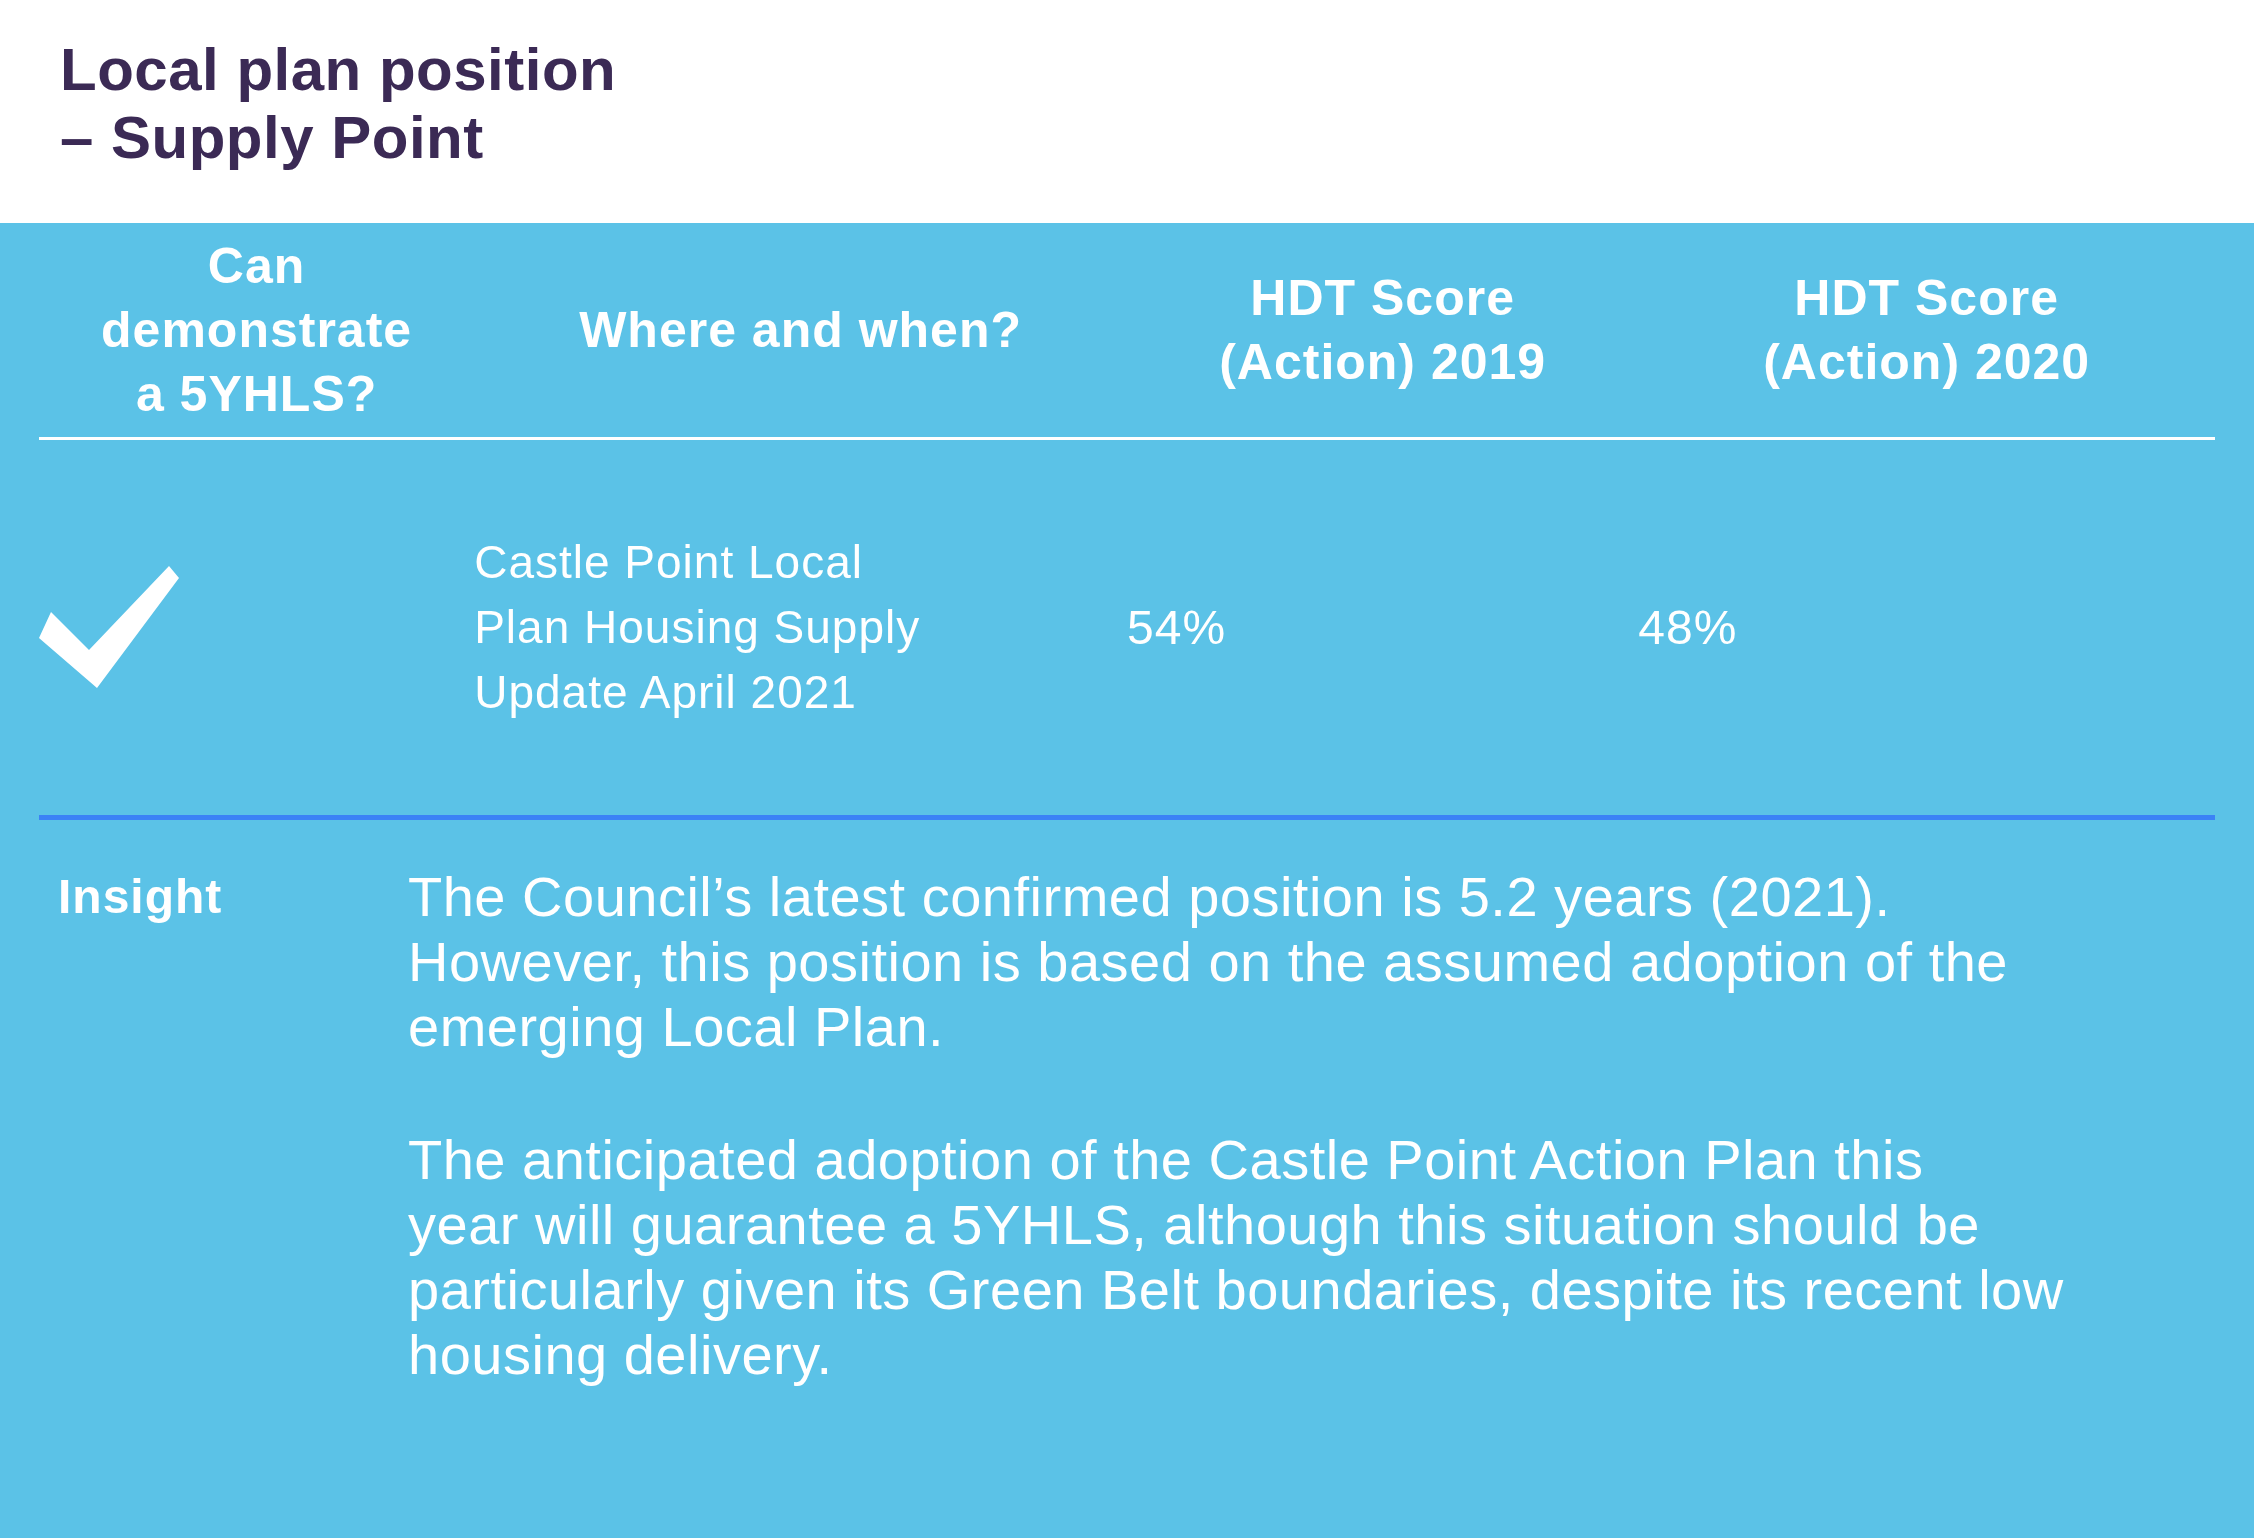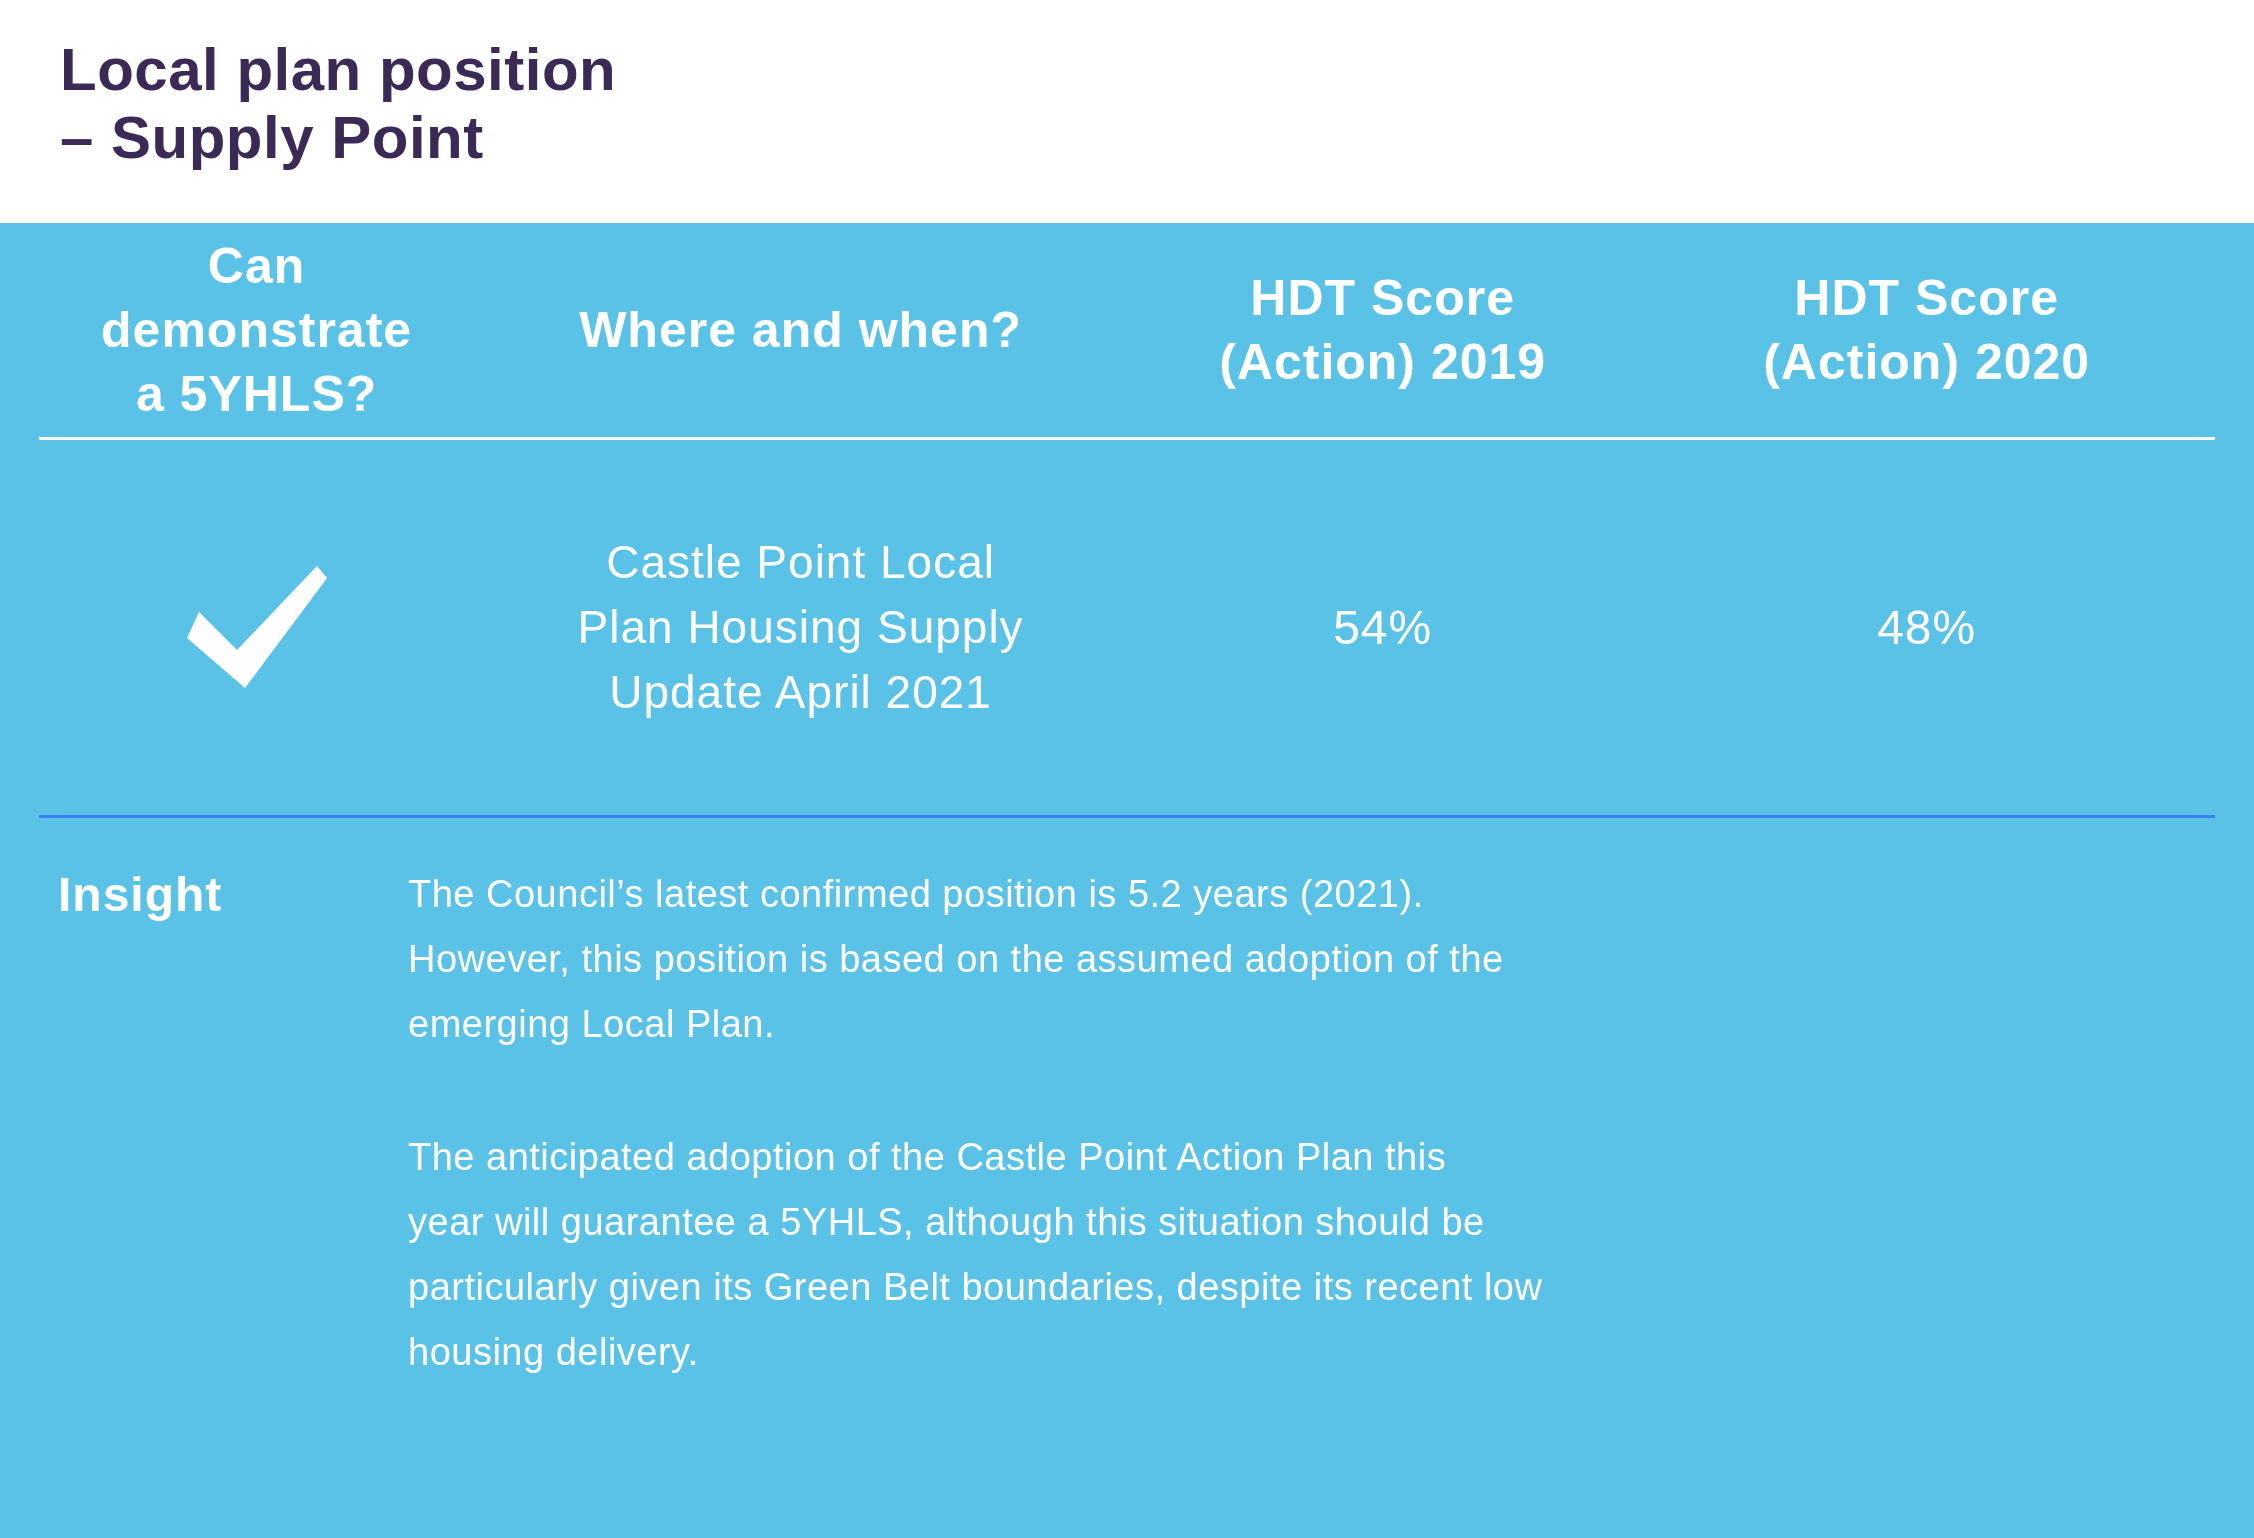--- a/index.html
+++ b/index.html
@@ -32,41 +32,41 @@
   }
   col.c1{width:20%;} col.c2{width:30%;} col.c3{width:23.5%;} col.c4{width:26.5%;}
   .plan-table th{
     height:214px;
     border-bottom:3px solid #ffffff;
     font-size:50px;font-weight:bold;line-height:64px;letter-spacing:1px;
     vertical-align:middle;text-align:center;padding:0;
   }
   .plan-table td{
     height:375px;
-    border-bottom:3px solid #3b82f6;
-    vertical-align:middle;text-align:center;
+    border-bottom:5px solid #3b82f6;
+    vertical-align:middle;text-align:left;
     font-size:46px;font-weight:normal;line-height:65px;letter-spacing:1px;
     padding:0;
   }
   .plan-table td.pct{font-size:48px;}
   .ln{display:block;}
   .check-svg{display:inline-block;vertical-align:middle;}
   
   .insight{
     display:flex;align-items:flex-start;
     padding:44px 39px 0 40px;
   }
   .insight-label{
     width:368px;flex:0 0 368px;
     padding-left:18px;box-sizing:border-box;
     font-size:48px;font-weight:bold;letter-spacing:1px;line-height:65px;
   }
   .insight-body{
     flex:1 1 auto;
-    font-size:38px;line-height:65px;letter-spacing:0.5px;
+    font-size:56px;line-height:65px;letter-spacing:0.5px;
   }
   .insight-body p{margin:0;}
   .insight-body p + p{margin-top:68px;}
 </style>
 </head>
 <body>
 
 <div class="page">
 
   <div class="title-area">

